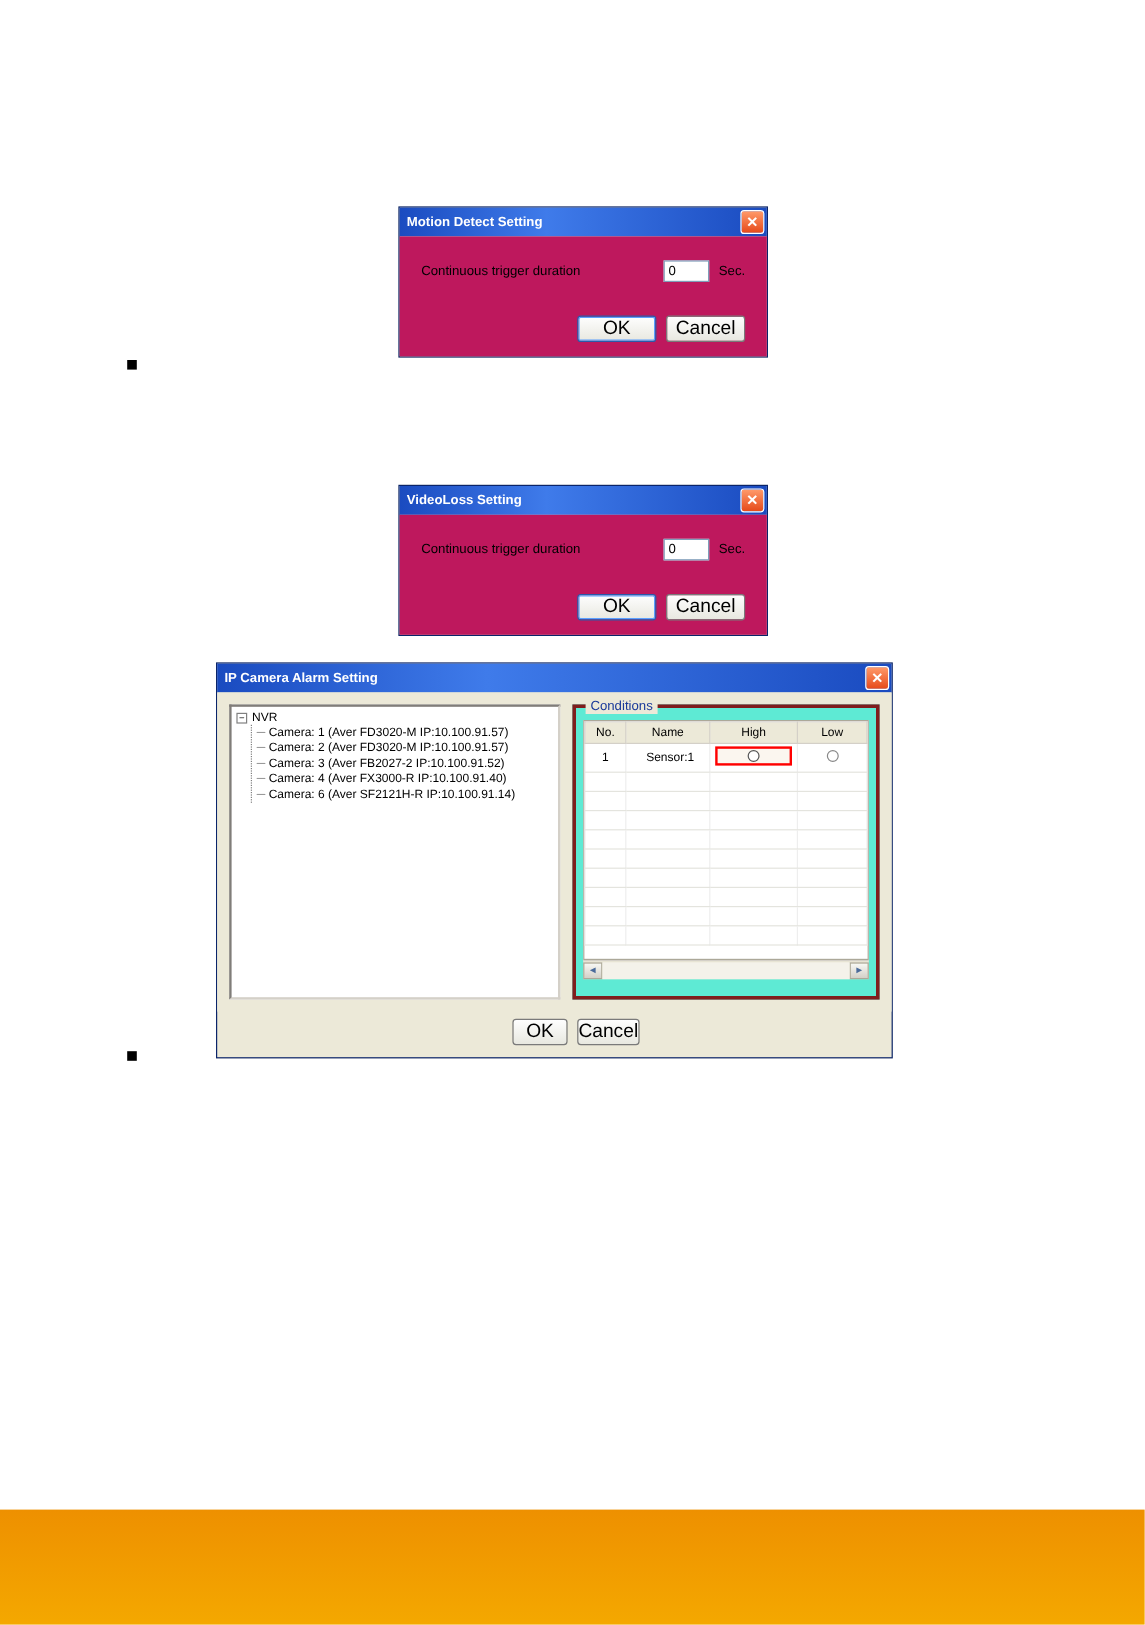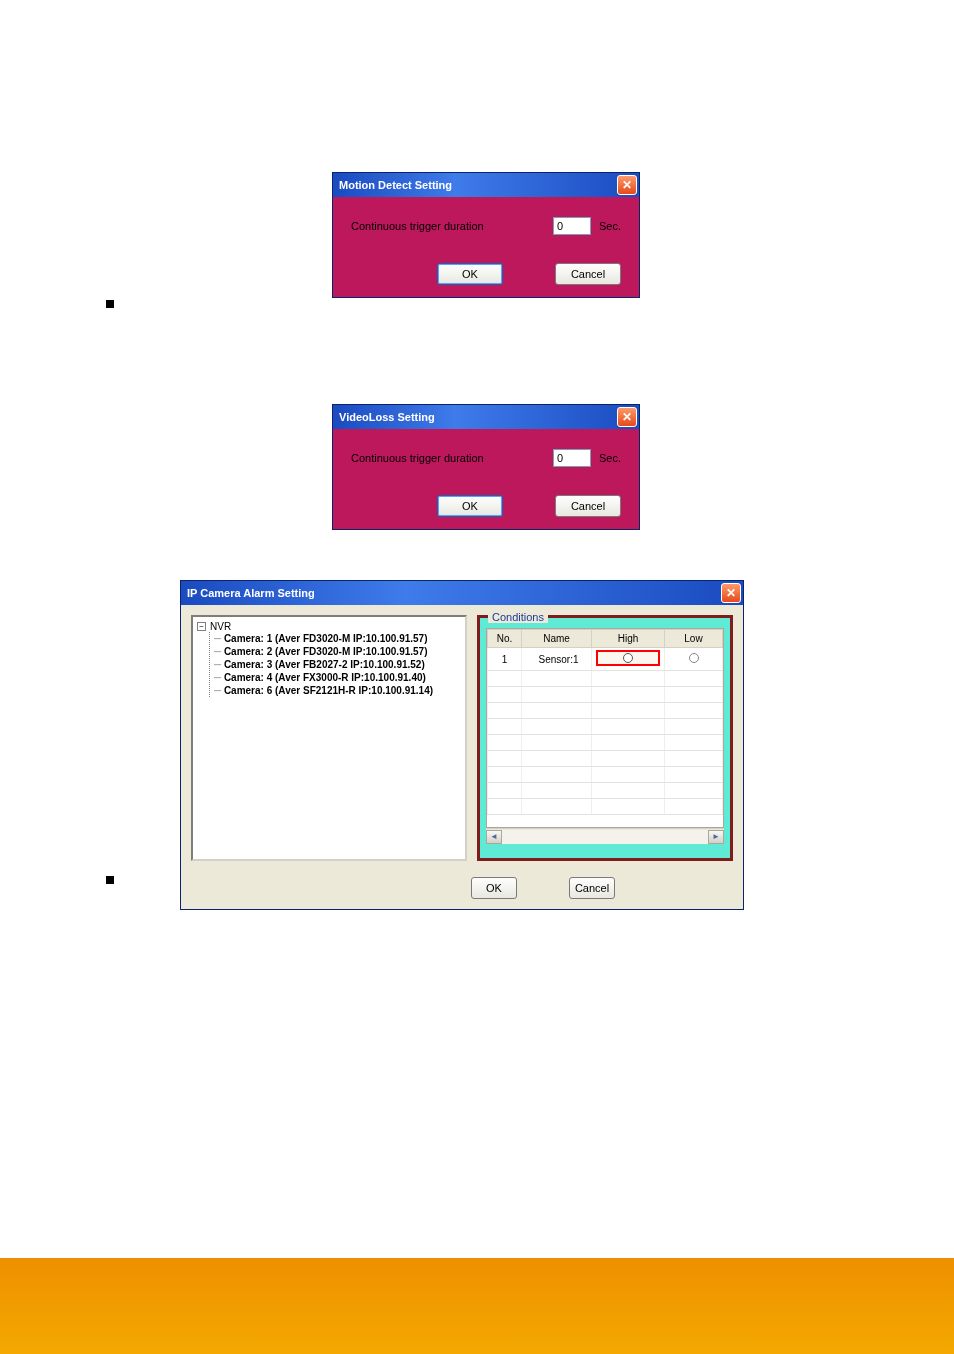--- a/index.html
+++ b/index.html
@@ -84,26 +84,25 @@
     display: flex;
     justify-content: flex-end;
     gap: 8px;
   }
   .win-btn {
     min-width: 66px;
     height: 22px;
     border: 1px solid #7a7a7a;
     background: linear-gradient(to bottom, #fefefe 0%, #e8e8e0 100%);
     border-radius: 3px;
-    font-size: 11px;
+    font-size: 16px;
     cursor: pointer;
     display: inline-flex;
     align-items: center;
     justify-content: center;
-    margin-left: 44px;
   }
   .win-btn.focused {
     border: 1px solid #2a5aaa;
     box-shadow: inset 0 0 0 1px #5aa0ff;
   }
 
   
   .large-dialog {
     position: absolute;
     width: 564px;
@@ -138,21 +137,20 @@
     justify-content: center;
     font-size: 8px;
     line-height: 7px;
     margin-right: 4px;
     background: #fff;
   }
   .tree-children {
     margin-left: 12px;
     border-left: 1px dotted #808080;
     padding-left: 4px;
-    font-weight: bold;
   }
   .tree-item {
     padding: 1px 0;
     color: #000;
   }
   .tree-item::before {
     content: "─ ";
     color: #808080;
   }
 
@@ -318,21 +316,21 @@
         <input type="text" value="0" style="">
         <span class="unit">Sec.</span>
       </div>
       <div class="btn-row">
         <button class="win-btn focused">OK</button>
         <button class="win-btn">Cancel</button>
       </div>
     </div>
   </div>
 
-  <div class="large-dialog" style="left:180px; top:580px;">
+  <div class="large-dialog" style="left:180px; top:552px;">
     <div class="dialog-titlebar">
       <span>IP Camera Alarm Setting</span>
       <div class="close-btn">✕</div>
     </div>
     <div class="large-body">
 
       <div class="tree-box">
         <div class="tree-root">
           <span class="tree-expand">−</span>
           <span>NVR</span>

